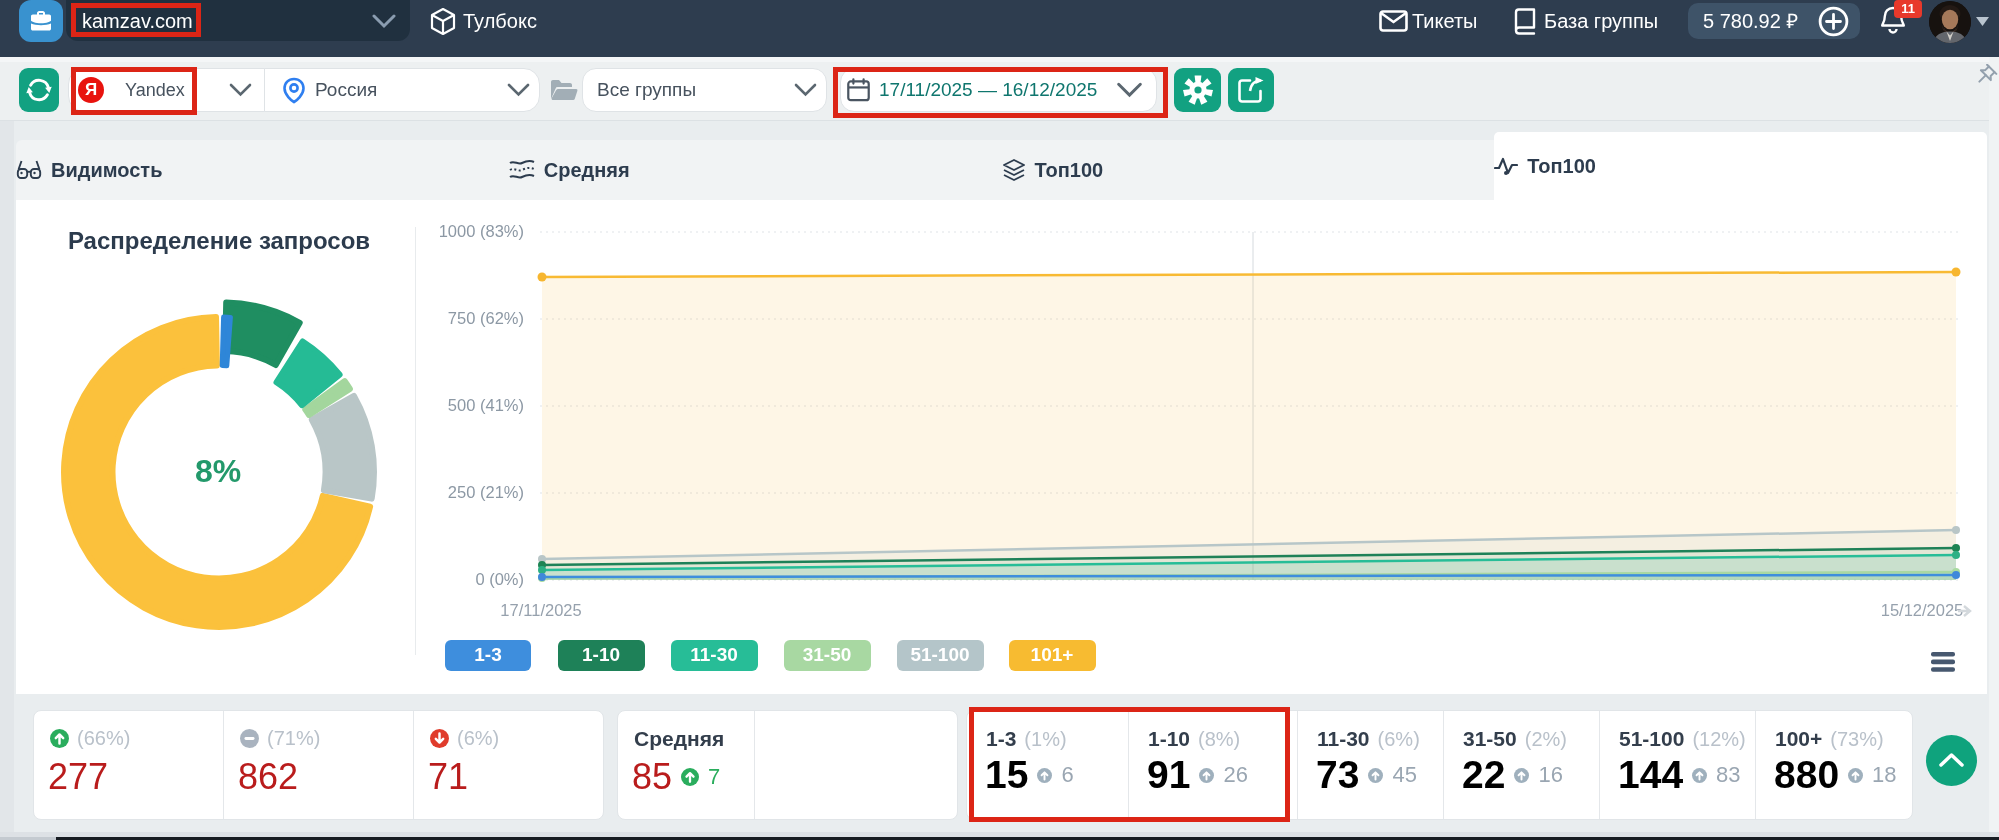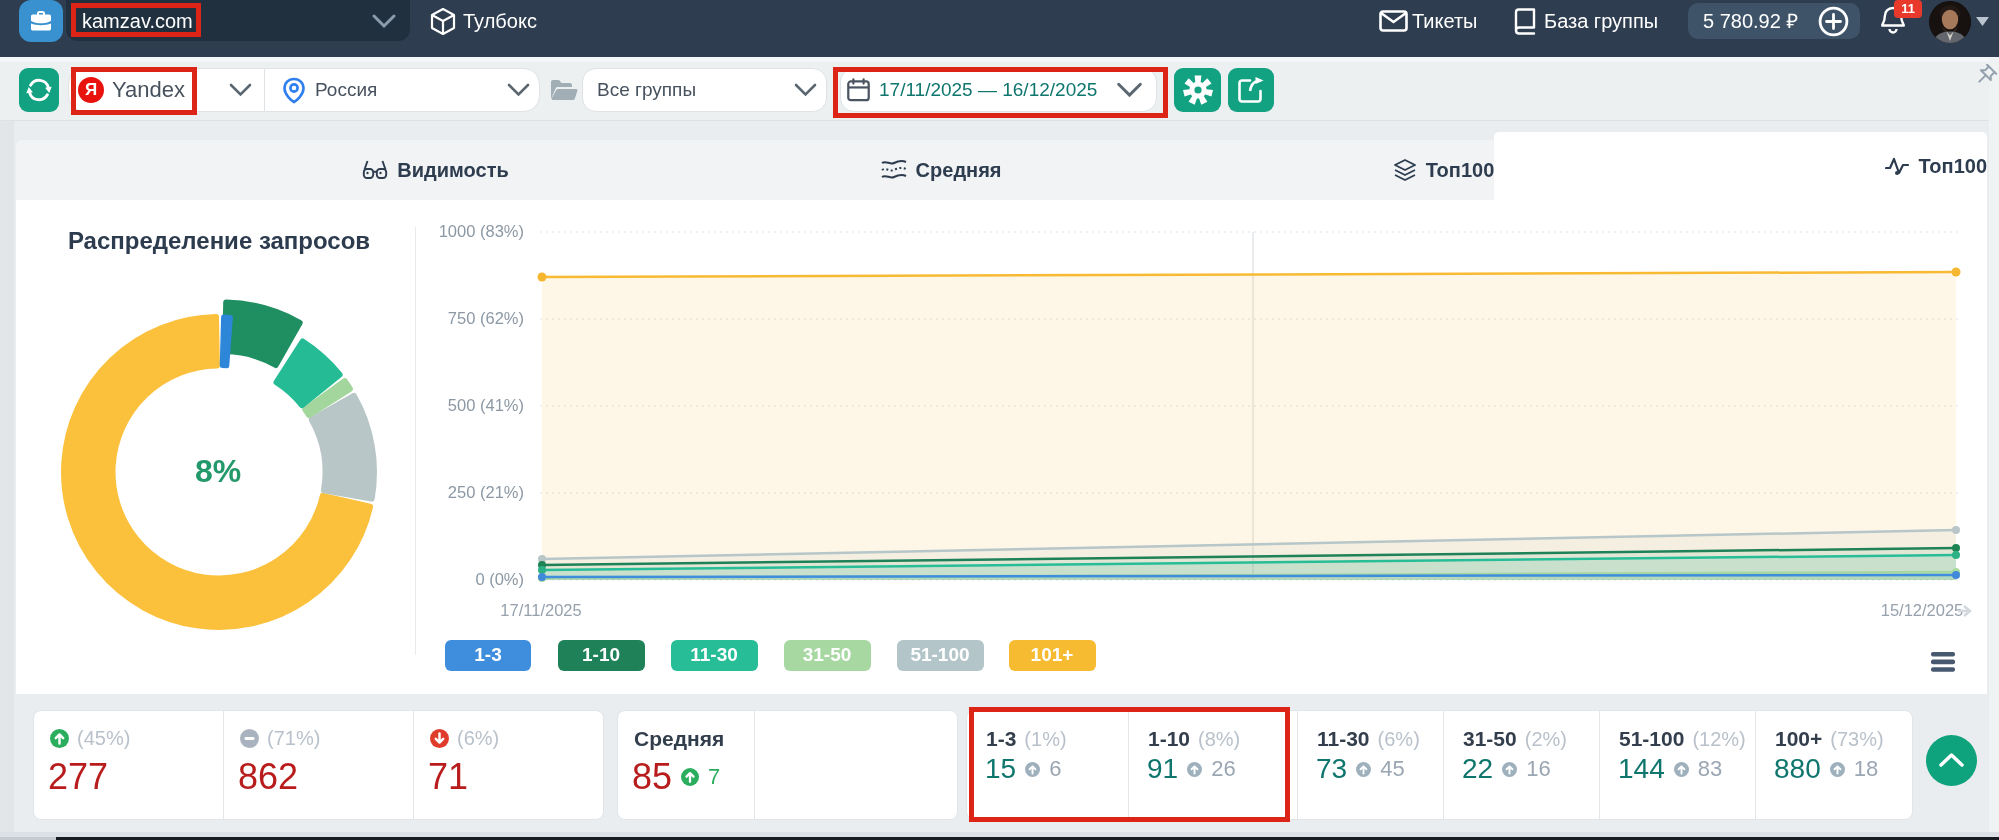--- a/index.html
+++ b/index.html
@@ -6,32 +6,32 @@
 body{font-family:"Liberation Sans",sans-serif;background:#e9edef;position:relative}
 .abs{position:absolute}
 .navbar{left:0;top:0;width:1999px;height:57px;background:#2e3d4f}
 .toolbar{left:0;top:57px;width:1999px;height:64px;background:#edf0f1;border-bottom:1px solid #dce1e4;border-top:5px solid #f4f6f7}
 .logo{left:19px;top:0;width:44px;height:42px;border-radius:12px;background:#3992cf;display:flex;align-items:center;justify-content:center}
 .sitepanel{left:66px;top:0;width:344px;height:41px;background:#20303f;border-radius:0 0 12px 12px}
 .navtxt{color:#fff;font-size:20px;line-height:42px}
 .ctrl{top:68px;height:44px;background:#fff;border:1px solid #dfe3e6;border-radius:14px;display:flex;align-items:center;color:#47525e;font-size:19px}
 .gbtn{top:68px;height:44px;background:#12a181;border-radius:9px;display:flex;align-items:center;justify-content:center}
 .tabstrip{left:16px;top:140px;width:1971px;height:60px;background:#f1f3f4;border-radius:6px 6px 0 0;display:flex}
-.tab{width:492.75px;height:60px;display:flex;align-items:center;justify-content:flex-end;gap:9px;color:#2d3c4e;font-size:20px;font-weight:bold}
+.tab{width:492.75px;height:60px;display:flex;align-items:center;justify-content:flex-start;gap:9px;color:#2d3c4e;font-size:20px;font-weight:bold}
 .card{left:16px;top:200px;width:1971px;height:494px;background:#fff}
 .redbox{border:5px solid #dc2516;z-index:60}
 .grp{top:710px;height:110px;background:#fff;border:1px solid #e1e5e8;border-radius:8px}
 .cell{position:absolute;top:0;height:108px}
 .cdiv{border-right:1px solid #e4e7ea}
 .r1{position:absolute;top:16px;left:16px;display:flex;align-items:center;gap:8px;white-space:nowrap}
 .r2{position:absolute;top:45px;left:14px;display:flex;align-items:center;gap:9px}
 .lbl{font-size:21px;font-weight:bold;color:#333e4c}
 .pct{font-size:20px;color:#b9c1ca}
 .big{font-size:36px;font-weight:normal;color:#b91c1c}
-.mid{font-size:28px;font-weight:normal;color:#0f766e}
+.mid{font-size:39px;font-weight:bold;color:#000000}
 .gnum{font-size:22px;color:#2aad5d}
 .wnum{font-size:22px;color:#9aa6b2}
 .g3 .r2{top:42px}
 </style></head>
 <body>
 <div class="abs navbar"></div>
 <div class="abs toolbar"></div>
 
 <div class="abs logo">
     <svg width="24" height="24" viewBox="0 0 24 24">
@@ -89,21 +89,21 @@
       <g fill="none" stroke="#fff" stroke-width="2.9" stroke-linecap="round">
         <path d="M5.6 9.15A9.7 9.7 0 0 1 23.37 11.49"></path>
         <path d="M22.4 18.85A9.7 9.7 0 0 1 4.63 16.51"></path>
       </g>
       <polygon points="20.1,11.8 26.7,10.7 24.3,16.9" fill="#fff"></polygon>
       <polygon points="7.9,16.2 1.3,17.3 3.7,11.1" fill="#fff"></polygon>
     </svg>
   </div>
 <div class="abs ctrl" style="left:68px;width:197px;border-radius:16px 0 0 16px"></div>
 <div class="abs" style="left:78px;top:77px;width:26px;height:26px;border-radius:50%;background:#e8130e;color:#fff;font-size:17px;font-weight:bold;text-align:center;line-height:26px">Я</div>
-<div class="abs" style="left:112px;top:68px;font-size:22px;color:#47525e;line-height:44px">Yandex</div>
+<div class="abs" style="left:125px;top:68px;font-size:18px;color:#47525e;line-height:44px">Yandex</div>
 <svg class="abs" style="left:229px;top:83px" width="23" height="14" viewBox="0 0 23 14">
     <path d="M2 2l9.5 9.5L21 2" fill="none" stroke="#5b6770" stroke-width="2.6" stroke-linecap="round"></path>
   </svg>
 <div class="abs ctrl" style="left:264px;width:276px;border-radius:0 16px 16px 0"></div>
 <svg class="abs" style="left:282px;top:77px" width="24" height="27" viewBox="0 0 24 27">
     <path d="M12 2C6.5 2 2.5 6 2.5 11.3c0 6.5 7 12.3 9.5 13.7c2.5-1.4 9.5-7.2 9.5-13.7C21.5 6 17.5 2 12 2z" fill="none" stroke="#2f7ff0" stroke-width="2.6"></path>
     <circle cx="12" cy="11" r="3.6" fill="none" stroke="#2f7ff0" stroke-width="2.6"></circle>
   </svg>
 <div class="abs" style="left:315px;top:68px;font-size:19px;color:#47525e;line-height:44px">Россия</div>
 <svg class="abs" style="left:507px;top:83px" width="23" height="14" viewBox="0 0 23 14">
@@ -283,21 +283,21 @@
         <path d="M8.5 13V5.4M5.2 8.2l3.3-3.3l3.3 3.3" stroke="#fff" stroke-width="2.2" fill="none" stroke-linecap="round" stroke-linejoin="round"></path>
       </g>
 </defs>
   </svg>
 <div class="abs grp" style="left:33px;width:571px">
   <div class="cell cdiv" style="left:0;width:190px">
     <div class="r1">
         <svg width="19" height="19" viewBox="0 0 17 17">
           <use href="#upg"></use>
         </svg>
-        <span class="pct">(45%)</span>
+        <span class="pct">(66%)</span>
       </div>
     <div class="r2">
         <span class="big">277</span>
       </div>
   </div>
   <div class="cell cdiv" style="left:190px;width:190px">
     <div class="r1">
         <svg width="19" height="19" viewBox="0 0 17 17">
           <circle cx="8.5" cy="8.5" r="8.5" fill="#a9b3bf"></circle>
           <rect x="4" y="7.2" width="9" height="2.6" rx="1.3" fill="#fff"></rect>

